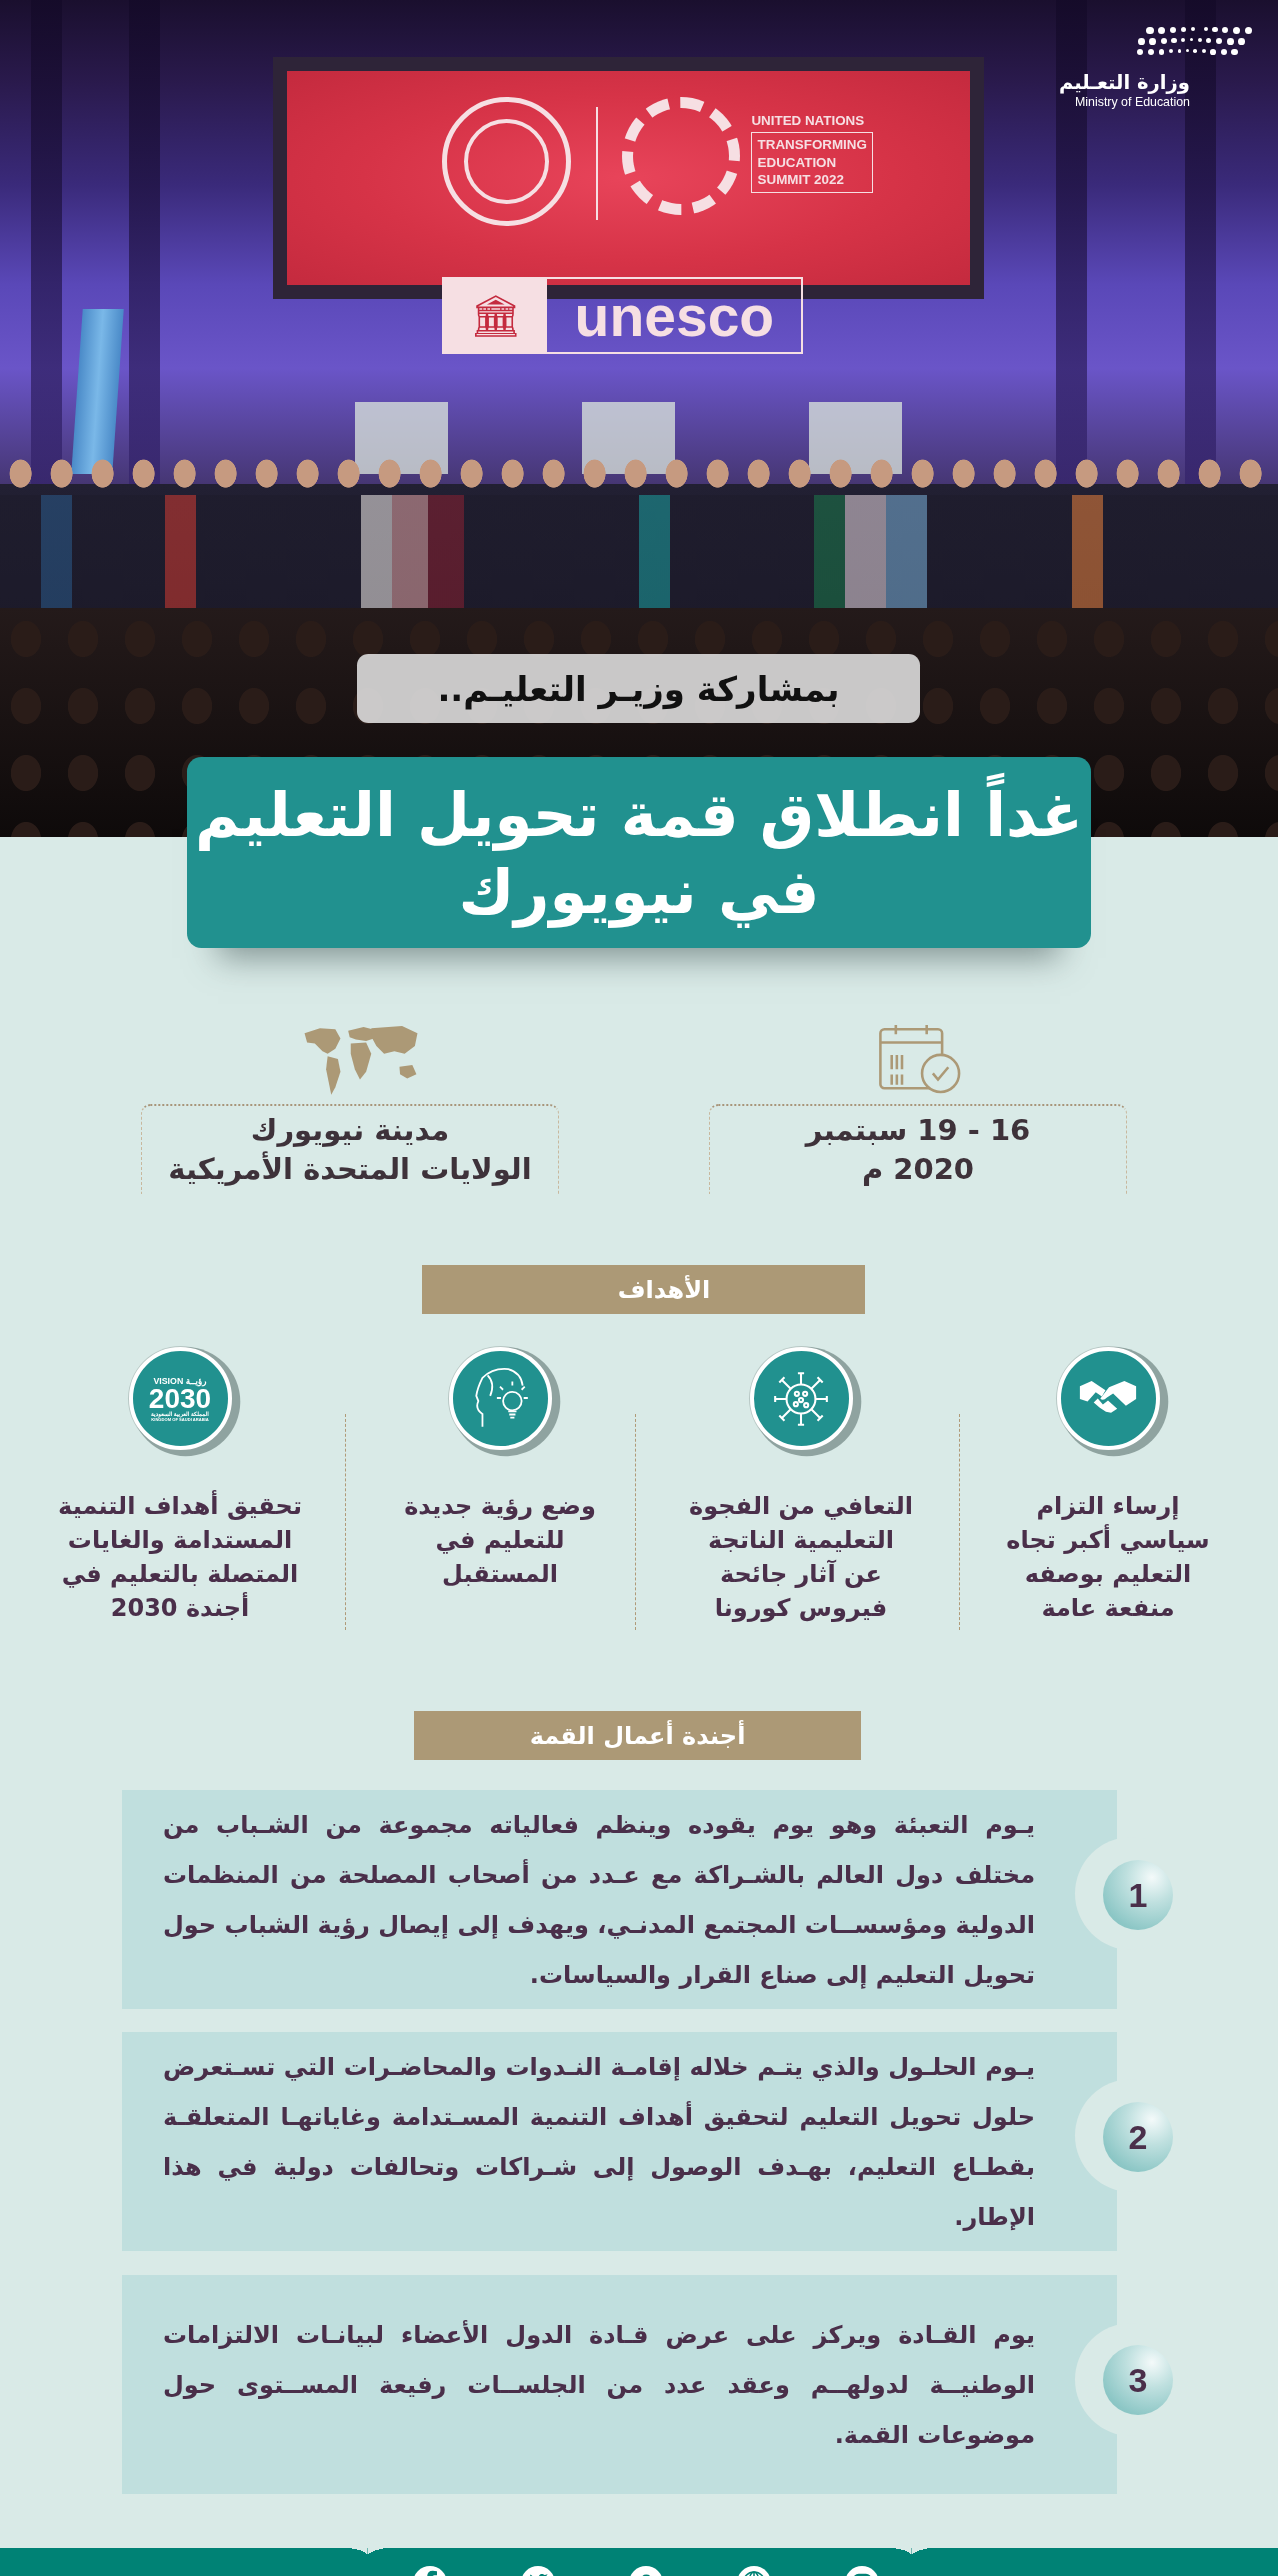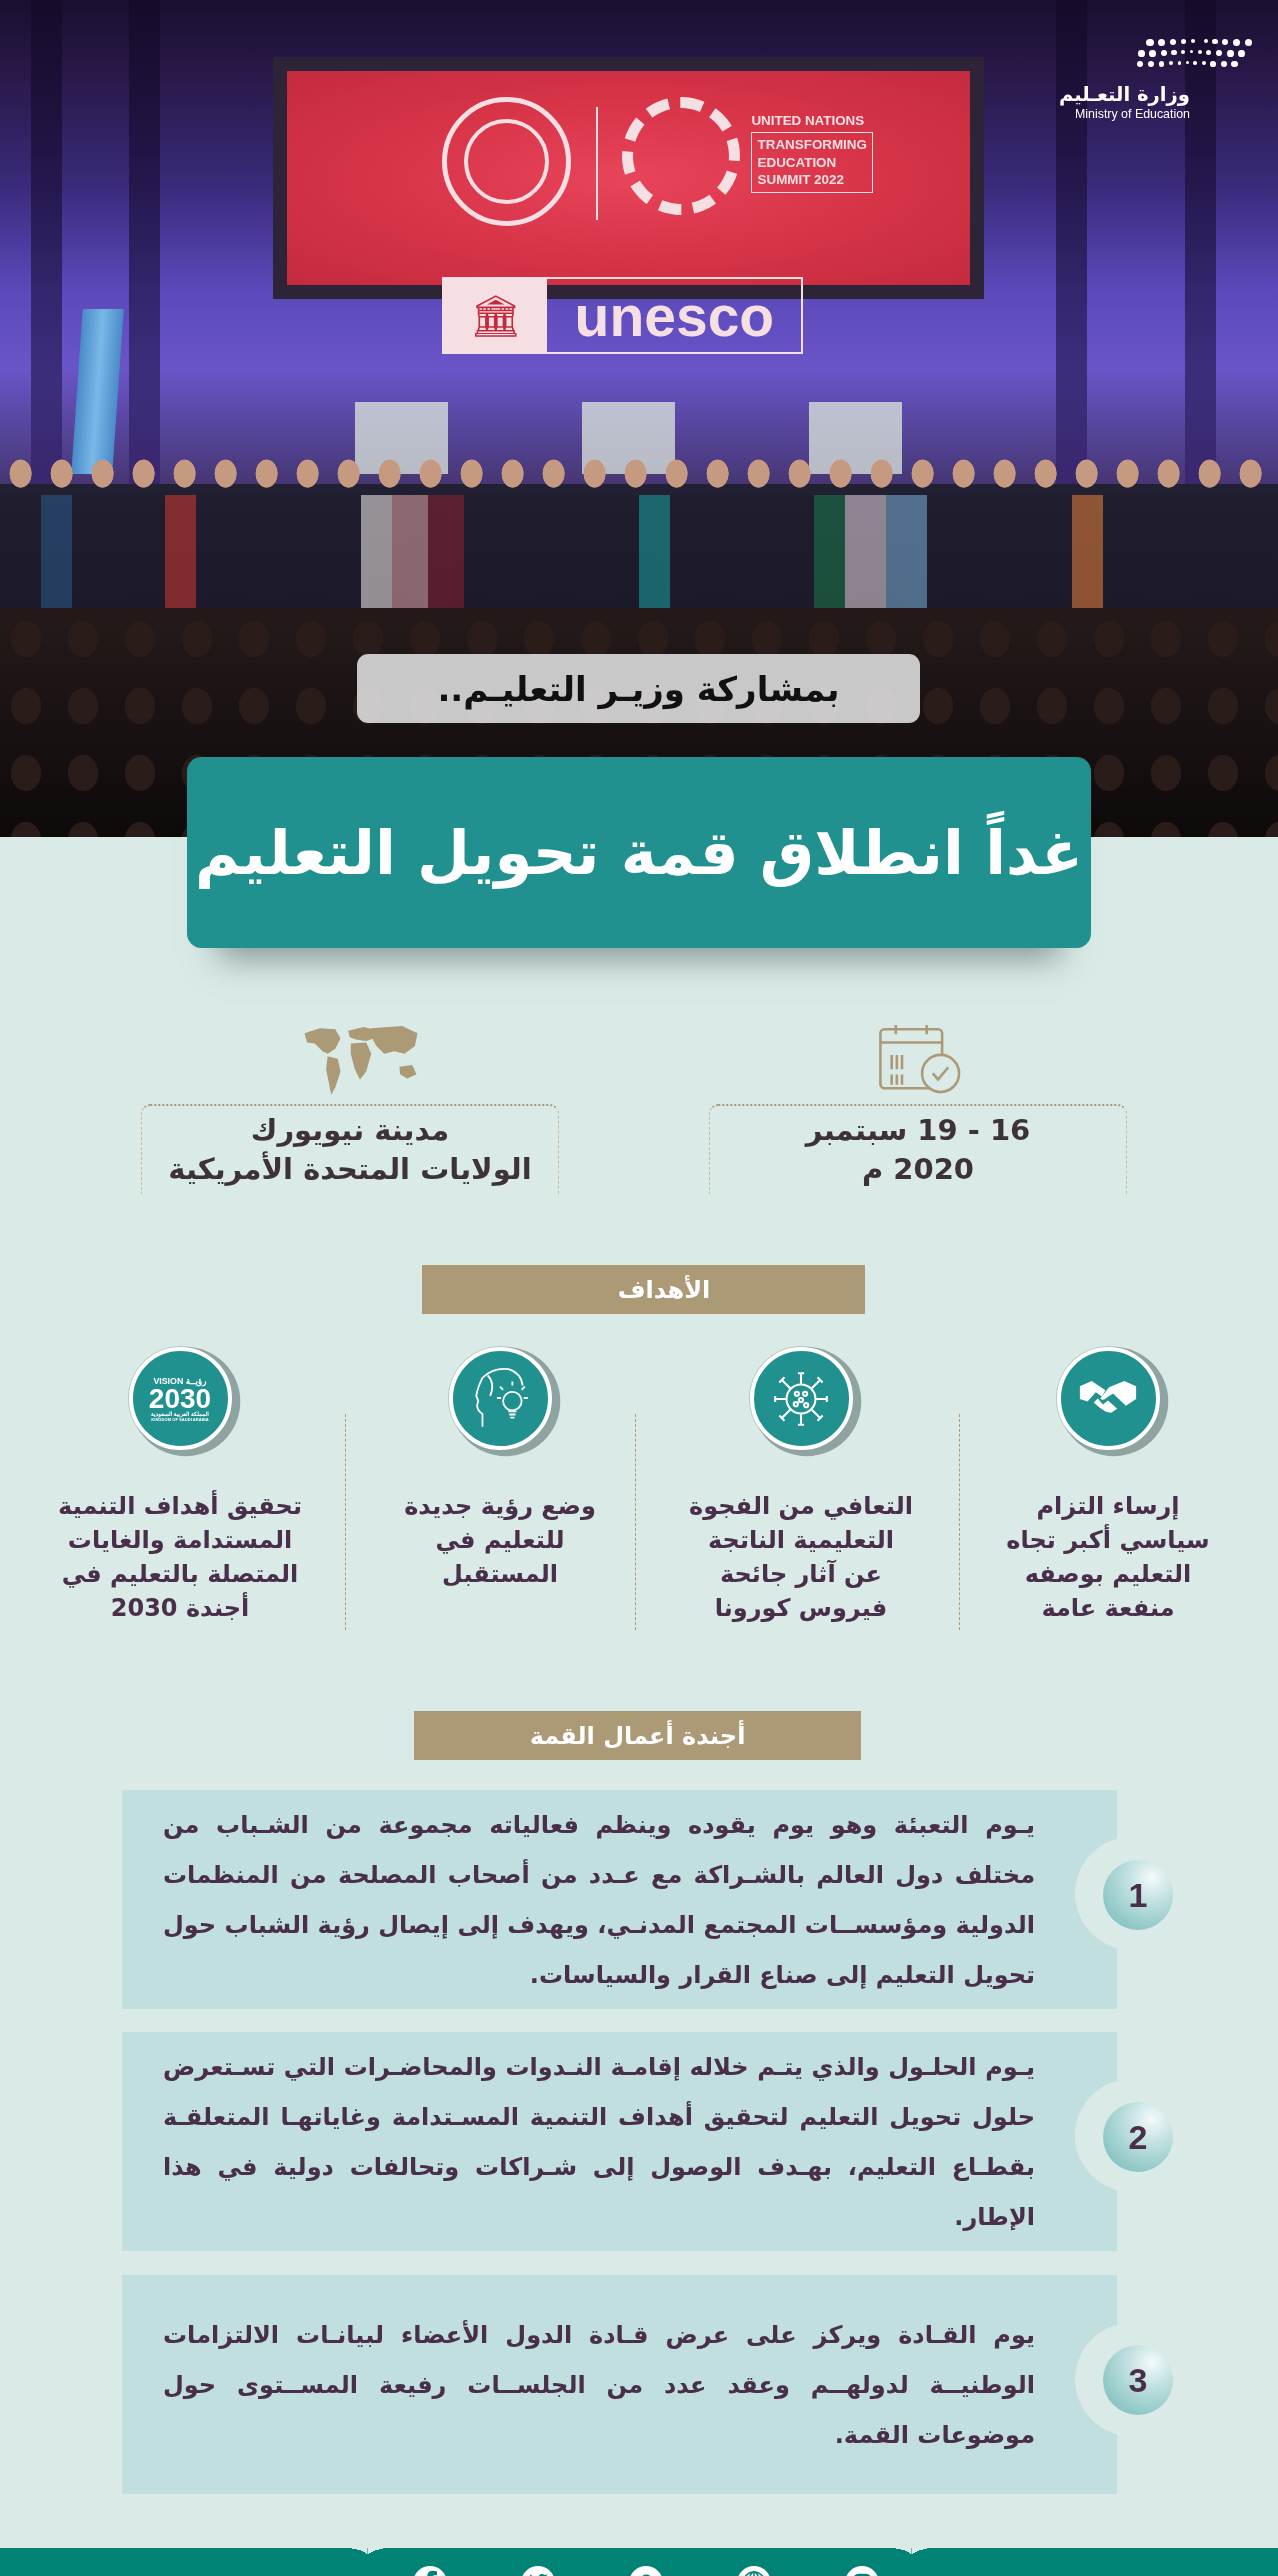--- a/index.html
+++ b/index.html
@@ -84,21 +84,21 @@
         #1d1b2a 927px 1072px, #e8803a 1072px 1103px, #1d1b2a 1103px 1279px);
     }
     .audience {
       top: 608px; height: 229px;
       background:
         radial-gradient(ellipse 15.5px 18.5px at 26px 31px, #2a1c18 95%, transparent 100%),
         linear-gradient(180deg, #241a1a, #0e0a0a);
       background-size: 57px 67px, 100% 100%;
     }
     .ministry-logo {
-      position: absolute; left: 1056px; top: 39px; width: 196px; color: #fff; text-align: right;
+      position: absolute; left: 1056px; top: 27px; width: 196px; color: #fff; text-align: right;
     }
     .ministry-logo .dots { display: flex; flex-direction: column; gap: 4.1px; align-items: flex-end; }
     .ministry-logo .dot-row { display: flex; gap: 4.6px; }
     .ministry-logo .dot { width: 7.2px; height: 7.2px; border-radius: 50%; background: #fff; }
     .ministry-logo .ar {
       font-size: 19.6px; font-weight: bold; margin-top: 15.5px; text-align: right; padding-right: 62px; direction: rtl;
     }
     .ministry-logo .en {
       font-family: "Liberation Sans", sans-serif; font-size: 12.4px; text-align: right; padding-right: 62px; margin-top: 1px;
     }
@@ -274,20 +274,21 @@
         </div>
     </div>
     <div class="ar">وزارة التعـليم</div>
     <div class="en">Ministry of Education</div>
   </div>
 </div>
 
 <div class="subtitle-pill">بمشاركة وزيـر التعليـم..</div>
 <div class="main-title">
   <div>غداً انطلاق قمة تحويل التعليم</div>
+  <div>في نيويورك</div>
 </div>
 
 <svg class="info-icon" style="left:299px; top:1023px" width="124" height="77" viewBox="0 0 240 150">
   <g fill="#ac9976">
     <path d="M10 20 L40 10 L70 12 L80 30 L70 50 L55 60 L45 55 L30 40 L15 38 Z"></path>
     <path d="M55 65 L75 70 L80 95 L70 125 L62 140 L58 120 L52 90 Z"></path>
     <path d="M95 15 L125 8 L150 14 L145 30 L130 35 L110 32 L98 28 Z"></path>
     <path d="M100 40 L130 38 L140 60 L130 95 L118 110 L108 90 L100 60 Z"></path>
     <path d="M140 10 L200 6 L230 20 L225 45 L205 60 L185 55 L165 60 L150 45 L142 30 Z"></path>
     <path d="M195 85 L220 82 L228 100 L210 108 L196 100 Z"></path>

